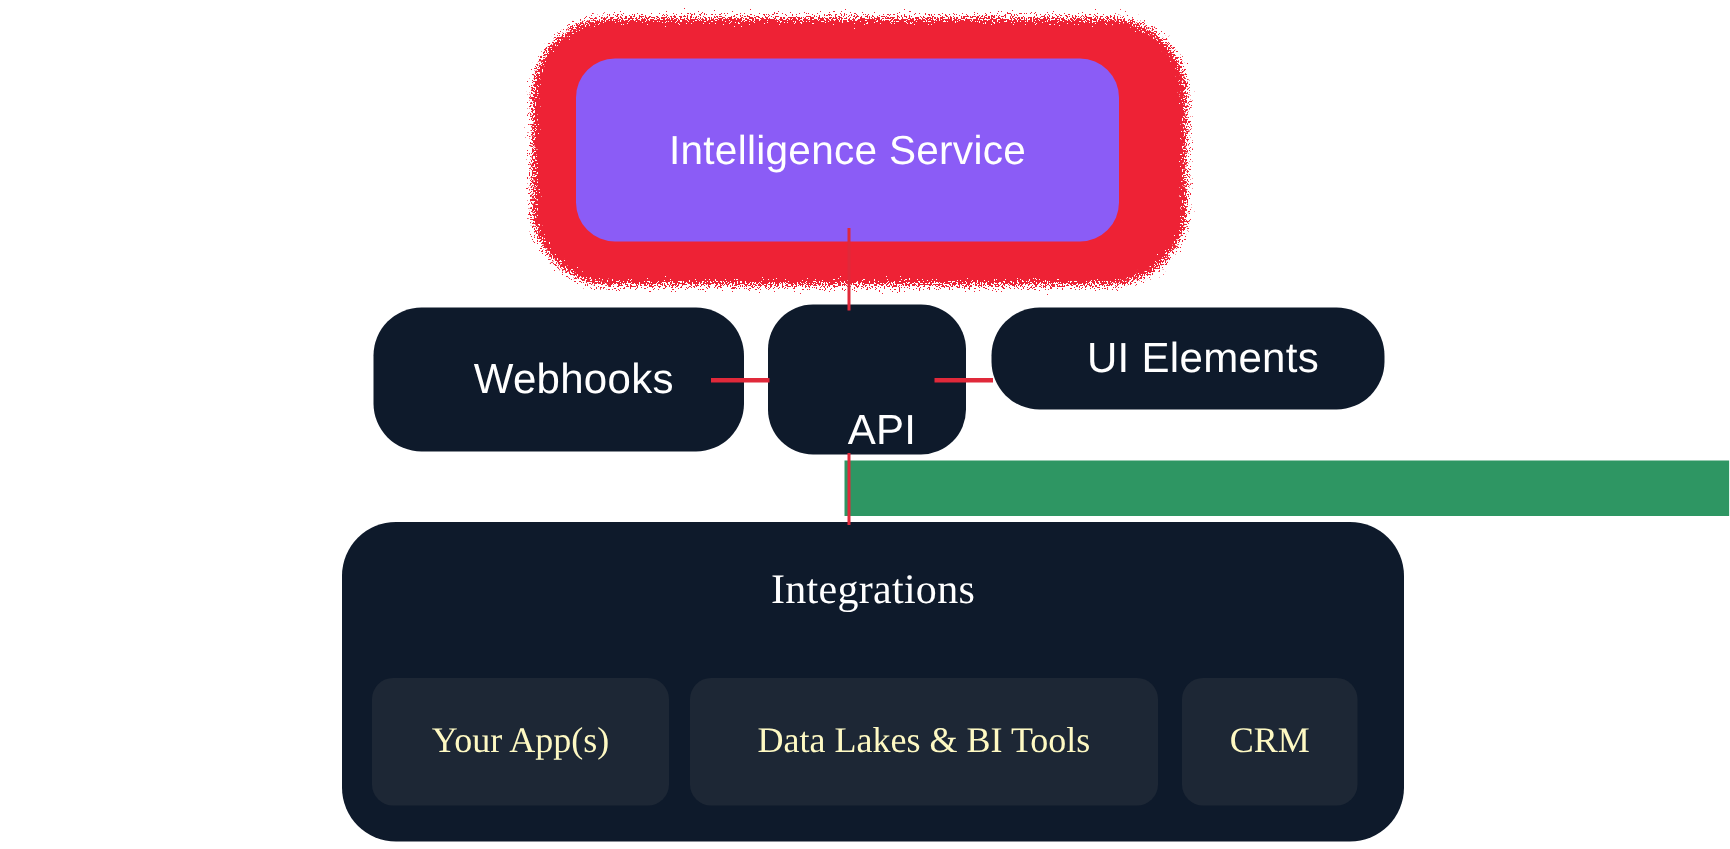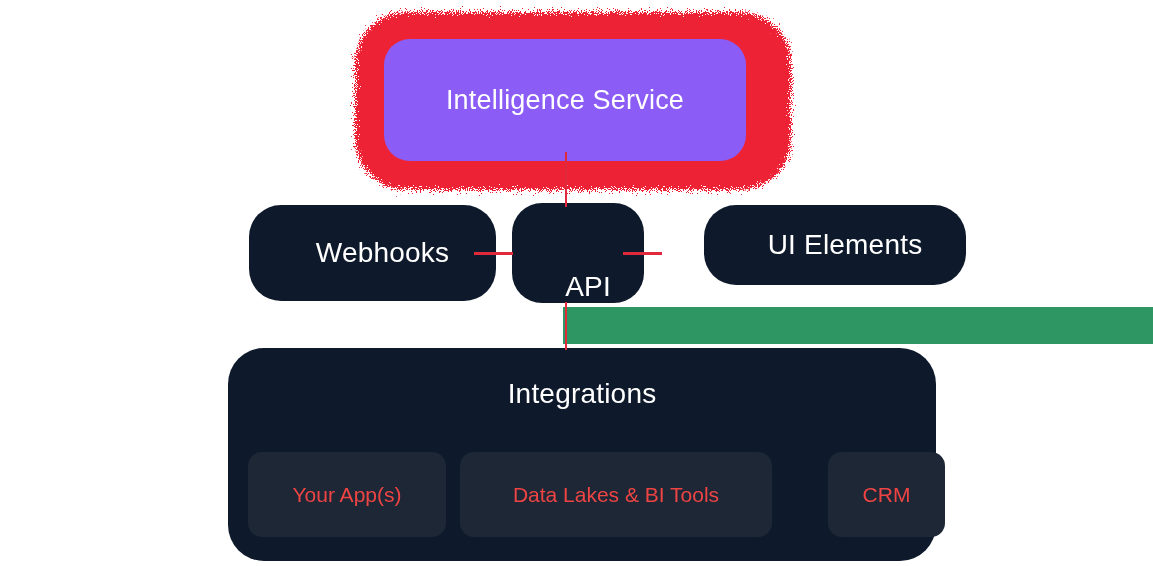--- a/index.html
+++ b/index.html
@@ -82,32 +82,33 @@
     padding-left: 20px;
   }
   .dark-node .label {
     color: #ffffff;
     font-size: 28px;
     font-weight: 500;
     letter-spacing: 0.2px;
   }
   .node-webhooks   { left: 249px; top: 205px; width: 227px; height: 96px; }
   .node-api        { left: 512px; top: 203px; width: 112px; height: 100px; border-radius: 30px; align-items: flex-end; }
-  .node-uielements { left: 661px; top: 205px; width: 242px; height: 80px; margin-left: 43px; }
+  .node-uielements { left: 661px; top: 205px; width: 242px; height: 68px; }
 
   
   .integrations {
     position: absolute;
     left: 228px;
     top: 348px;
     width: 708px;
     height: 213px;
     background: #0e1a2b;
     border-radius: 36px;
     z-index: 2;
+    font-family: Liberation Serif, serif;
   }
   .integrations-title {
     position: absolute;
     left: 0;
     top: 30px;
     width: 100%;
     text-align: center;
     color: #ffffff;
     font-size: 28px;
     font-weight: 500;
@@ -117,27 +118,27 @@
     position: absolute;
     top: 104px;
     height: 85px;
     background: #1d2735;
     border-radius: 14px;
     display: flex;
     align-items: center;
     justify-content: center;
   }
   .child-node .label {
-    color: #ef4444;
-    font-size: 21px;
+    color: #fef9c3;
+    font-size: 24px;
     font-weight: 500;
   }
   .child-yourapps  { left: 20px;  width: 198px; }
   .child-datalakes { left: 232px; width: 312px; }
-  .child-crm       { left: 560px; width: 117px; margin-left: 40px; }
+  .child-crm       { left: 560px; width: 117px; }
 
   .svg-defs {
     position: absolute;
     width: 0;
     height: 0;
   }
 </style>
 </head>
 <body>
 

